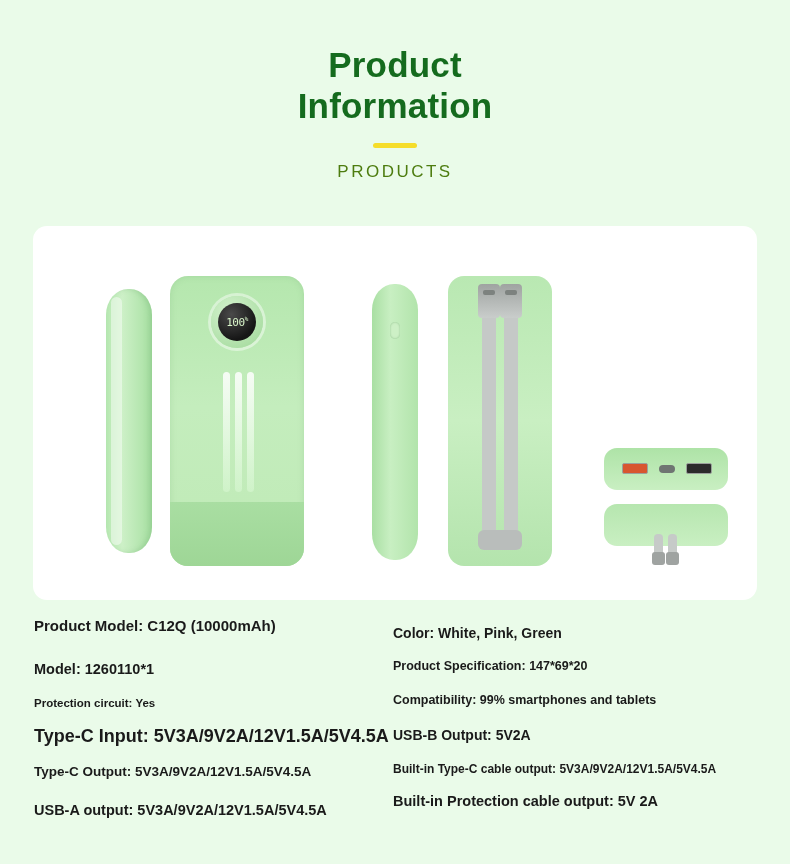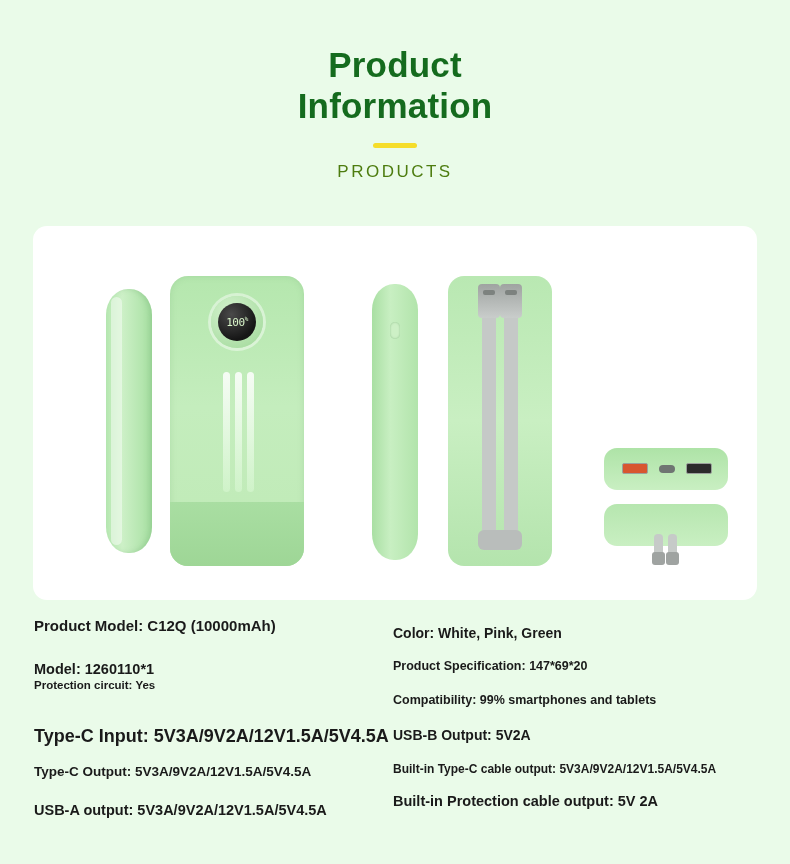--- a/index.html
+++ b/index.html
@@ -232,21 +232,21 @@
     position: absolute;
     color: #1a1a1a;
     font-weight: bold;
     line-height: 1.25;
     white-space: nowrap;
   }
 
   
   .l1 { top: 5px;  font-size: 15px; }
   .l2 { top: 48px;  font-size: 14.5px; }
-  .l3 { top: 66px;  font-size: 11.5px; }
+  .l3 { top: 84px;  font-size: 11.5px; }
   .l4 { top: 113px; font-size: 18px; }
   .l5 { top: 152px; font-size: 13.5px; }
   .l6 { top: 189px; font-size: 14.5px; }
 
   
   .r1 { top: 13px;  font-size: 14px; }
   .r2 { top: 47px;  font-size: 12.5px; }
   .r3 { top: 81px;  font-size: 12.5px; }
   .r4 { top: 115px; font-size: 14px; }
   .r5 { top: 150px; font-size: 12px; }

